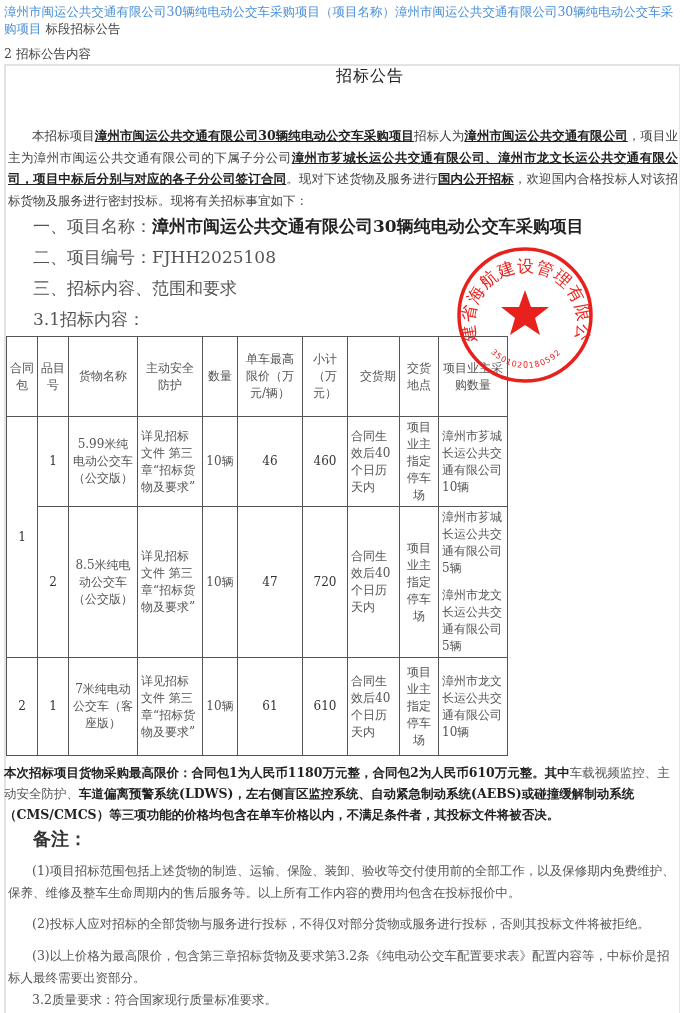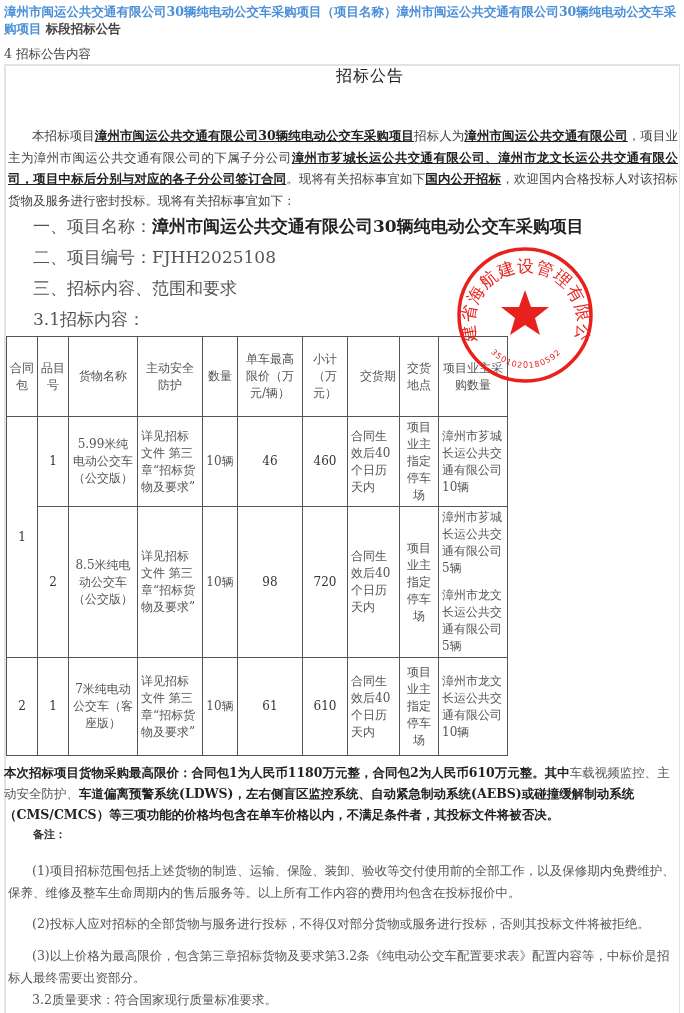--- a/index.html
+++ b/index.html
@@ -1,21 +1,21 @@
 <!DOCTYPE html>
 <html><head>
 <meta charset="utf-8">
 <style>
   html, body { margin: 0; padding: 0; background: #ffffff; }
   body {
     width: 684px; height: 1013px; overflow: hidden; position: relative;
     font-family: "DejaVu Serif", "Liberation Serif", serif;
     color: #333333; font-size: 12px;
   }
-  .page-header { position: absolute; left: 4px; top: 3px; width: 676px; line-height: 17px; font-size: 12.5px; font-weight: bold; }
+  .page-header { position: absolute; left: 4px; top: 3px; width: 676px; line-height: 17px; font-size: 12.5px; }
   .page-header .link { color: #4a8fd8; }
   .page-header .plain { color: #444; }
   .section-label { position: absolute; left: 4px; top: 46px; font-size: 12.5px; color: #444; }
   .panel {
     position: absolute; left: 4px; top: 64px; width: 676px; height: 960px;
     border-left: 2px solid #e3e3e3; border-top: 2px solid #e3e3e3; border-right: 1px solid #e3e3e3;
     box-sizing: border-box;
   }
   .doc-title { position: absolute; left: 0; top: 66px; width: 684px; text-align: center; font-size: 16px; color: #222; letter-spacing: 1px; margin-left: 28px; }
   .para { position: absolute; left: 8px; width: 670px; font-size: 12.5px; line-height: 21.5px; color: #444; text-align: justify; }
@@ -28,38 +28,38 @@
   }
   table.tender td, table.tender th {
     border: 1px solid #555; font-weight: normal; padding: 2px 3px; line-height: 17px; vertical-align: middle;
   }
   table.tender th { height: 75px; }
   .num { color: #333; }
   .left-text { text-align: left; }
   .stamp { position: absolute; left: 455px; top: 245px; width: 140px; height: 140px; pointer-events: none; }
   .price-block { position: absolute; left: 4px; top: 762px; width: 676px; font-size: 12.5px; line-height: 21px; color: #222; font-weight: bold; }
   .price-block .light { font-weight: normal; color: #555; }
-  .remark-head { position: absolute; left: 33px; top: 827px; font-size: 11px; font-weight: bold; color: #333; }
+  .remark-head { position: absolute; left: 33px; top: 827px; font-size: 18px; font-weight: bold; color: #333; }
   .note { position: absolute; left: 8px; width: 668px; font-size: 12.5px; line-height: 21.5px; color: #555; text-indent: 24px; }
 </style>
 </head>
 <body>
 
 <div class="page-header">
   <span class="link">漳州市闽运公共交通有限公司30辆纯电动公交车采购项目（项目名称）漳州市闽运公共交通有限公司30辆纯电动公交车采购项目</span><span class="plain"> 标段招标公告</span>
 </div>
 
-<div class="section-label">4 招标公告内容</div>
+<div class="section-label">2 招标公告内容</div>
 
 <div class="panel"></div>
 
 <div class="doc-title">招标公告</div>
 
 <div class="para" style="top:125px; text-indent:24px;">
-  <span>本招标项目</span><span class="u">漳州市闽运公共交通有限公司30辆纯电动公交车采购项目</span><span>招标人为</span><span class="u">漳州市闽运公共交通有限公司</span><span>，项目业主为漳州市闽运公共交通有限公司的下属子分公司</span><span class="u">漳州市芗城长运公共交通有限公司、漳州市龙文长运公共交通有限公司，项目中标后分别与对应的各子分公司签订合同</span><span>。现将有关招标事宜如下</span><span class="u">国内公开招标</span><span>，欢迎国内合格投标人对该招标货物及服务进行密封投标。现将有关招标事宜如下：</span>
+  <span>本招标项目</span><span class="u">漳州市闽运公共交通有限公司30辆纯电动公交车采购项目</span><span>招标人为</span><span class="u">漳州市闽运公共交通有限公司</span><span>，项目业主为漳州市闽运公共交通有限公司的下属子分公司</span><span class="u">漳州市芗城长运公共交通有限公司、漳州市龙文长运公共交通有限公司，项目中标后分别与对应的各子分公司签订合同</span><span>。现对下述货物及服务进行</span><span class="u">国内公开招标</span><span>，欢迎国内合格投标人对该招标货物及服务进行密封投标。现将有关招标事宜如下：</span>
 </div>
 
 <div class="item-line" style="top:215px;">
   <span>一、项目名称：</span><b>漳州市闽运公共交通有限公司30辆纯电动公交车采购项目</b>
 </div>
 <div class="item-line" style="top:246px;text-align:right;">
   <span>二、项目编号：</span><span>FJHH2025108</span>
 </div>
 <div class="item-line" style="top:277px;">三、招标内容、范围和要求</div>
 <div class="item-line" style="top:308px;">3.1招标内容：</div>
@@ -88,21 +88,21 @@
     <td class="num">460</td>
     <td class="left-text">合同生效后40个日历天内</td>
     <td>项目业主指定停车场</td>
     <td class="left-text">漳州市芗城长运公共交通有限公司10辆</td>
   </tr>
   <tr style="height:150px;">
     <td class="num">2</td>
     <td>8.5米纯电动公交车（公交版）</td>
     <td class="left-text">详见招标文件 第三章“招标货物及要求”</td>
     <td>10辆</td>
-    <td class="num">98</td>
+    <td class="num">47</td>
     <td class="num">720</td>
     <td class="left-text">合同生效后40个日历天内</td>
     <td>项目业主指定停车场</td>
     <td class="left-text">
       <div>漳州市芗城长运公共交通有限公司5辆</div>
       <div style="margin-top:10px;">漳州市龙文长运公共交通有限公司5辆</div>
     </td>
   </tr>
   <tr style="height:98px;">
     <td class="num">2</td>

